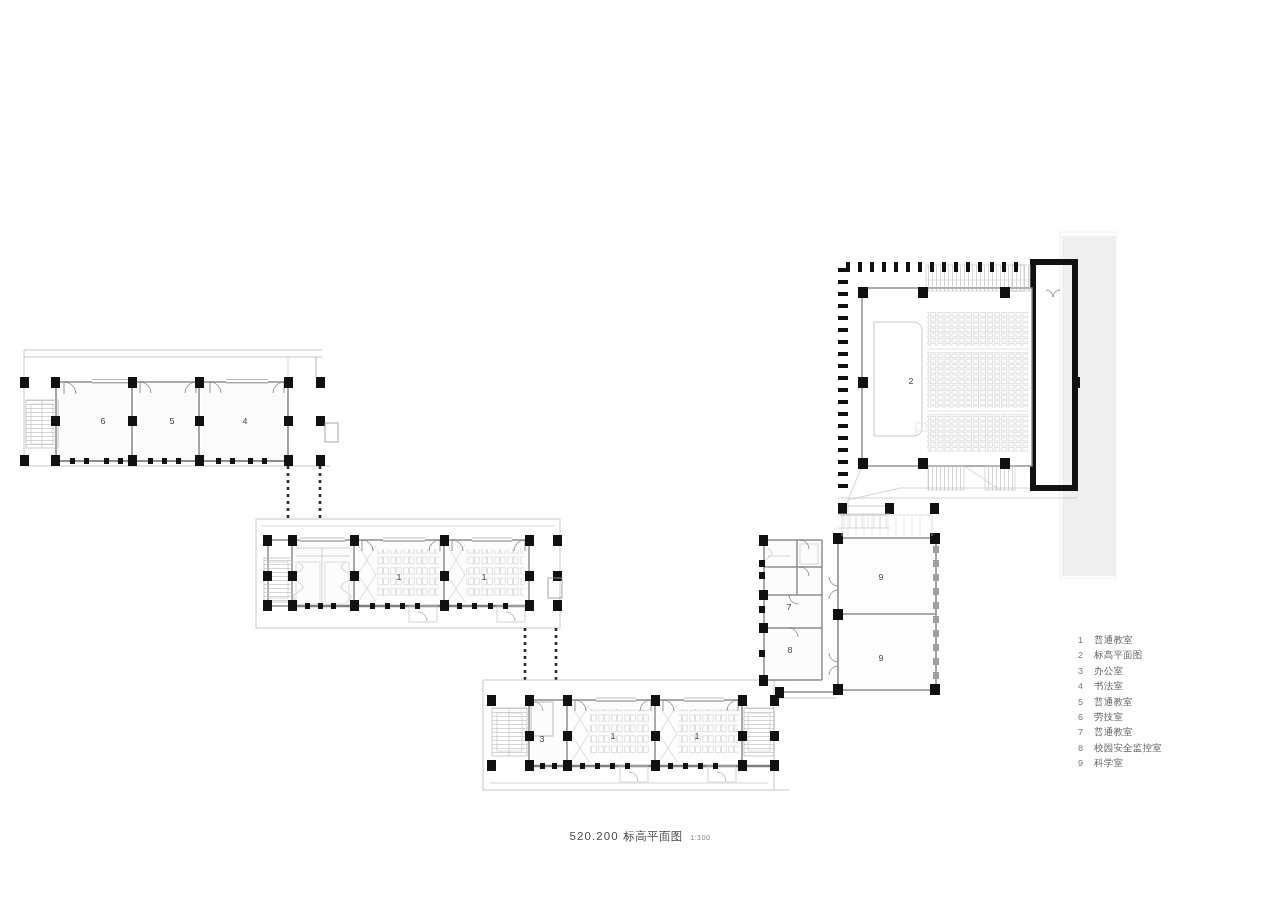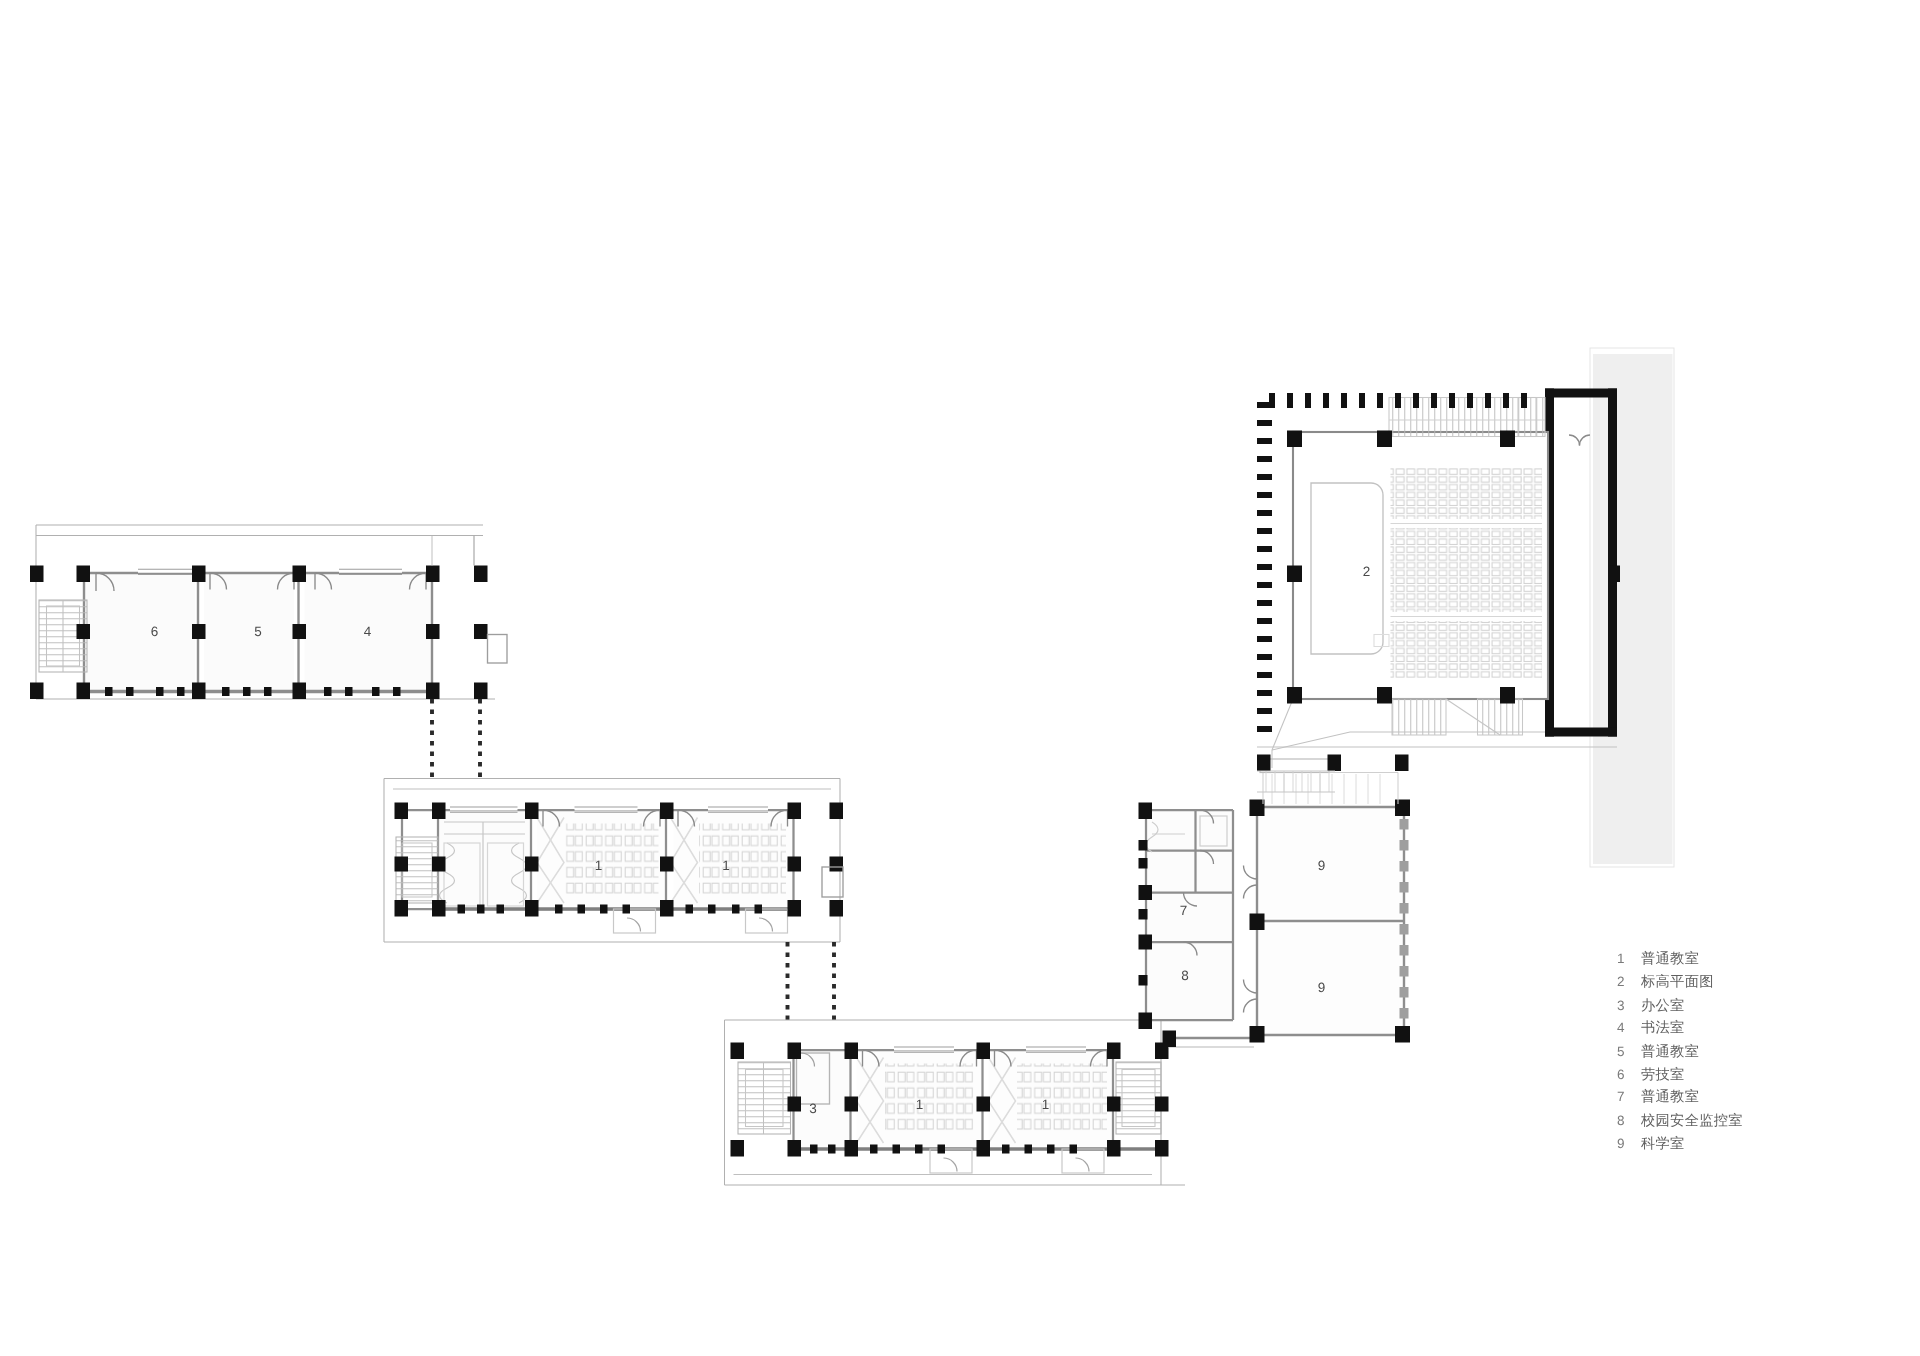--- a/index.html
+++ b/index.html
@@ -656,14 +656,19 @@
       <div class="lg-row">
         <span class="lg-num">8</span>
         <span class="lg-txt">校园安全监控室</span>
       </div>
       <div class="lg-row">
         <span class="lg-num">9</span>
         <span class="lg-txt">科学室</span>
       </div>
     </div>
 
+  <div id="plan-title">
+    <span class="t-elev">520.200</span>
+    <span class="t-name">标高平面图</span>
+    <span class="t-scale">1:100</span>
+  </div>
 
 </div>
 
 </body></html>

